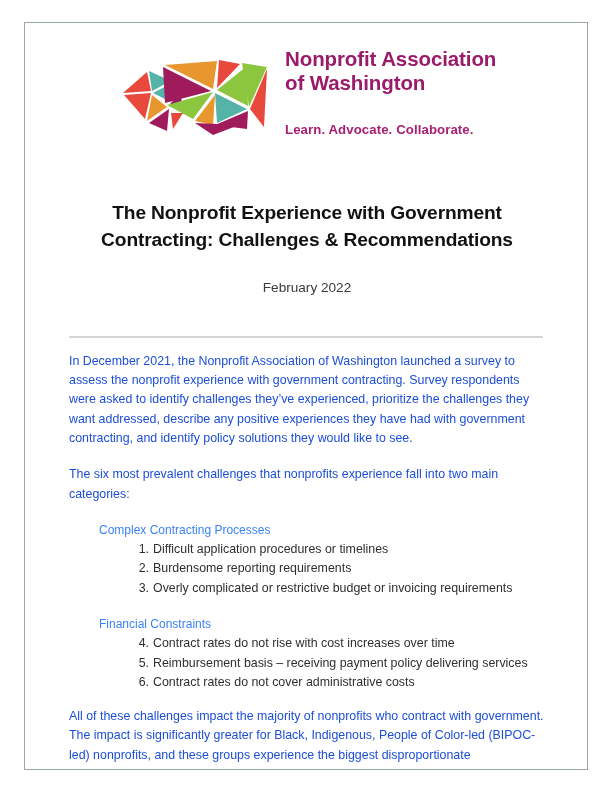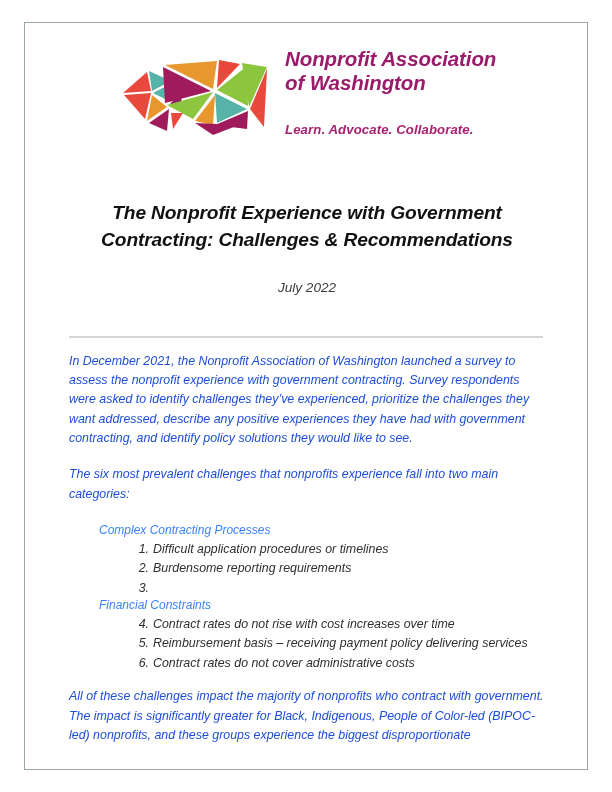--- a/index.html
+++ b/index.html
@@ -14,21 +14,20 @@
   body {
     font-family: "Liberation Sans", sans-serif;
     -webkit-font-smoothing: antialiased;
   }
 
   .page-canvas {
     position: relative;
     width: 612px;
     height: 660px;
     background: #ffffff;
-    font-style: italic;
   }
 
   
   .page-sheet {
     position: absolute;
     left: 24px;
     top: 22px;
     width: 564px;
     height: 748px;
     background: #ffffff;
@@ -188,41 +187,41 @@
           <div class="logo-title">Nonprofit Association</div>
           <div class="logo-title">of Washington</div>
           <div class="logo-tagline">Learn. Advocate. Collaborate.</div>
         </div>
       </div>
 
       <div class="doc-title">
         <div>The Nonprofit Experience with Government</div>
         <div>Contracting: Challenges &amp; Recommendations</div>
       </div>
-      <div class="doc-date">July 2022</div>
+      <div class="doc-date">February 2022</div>
 
       <div class="section-block">
         <div class="rule"></div>
         <div class="rule"></div>
 
         <p class="body-text">In December 2021, the Nonprofit Association of Washington launched a survey to assess the nonprofit experience with government contracting. Survey respondents were asked to identify challenges they’ve experienced, prioritize the challenges they want addressed, describe any positive experiences they have had with government contracting, and identify policy solutions they would like to see.</p>
 
         <p class="body-text tight">The six most prevalent challenges that nonprofits experience fall into two main categories:</p>
 
         <div class="group-block">
           <div class="group-label">Complex Contracting Processes</div>
           <ol class="challenge-list">
             <li>
               <span class="num">1.</span><span>Difficult application procedures or timelines</span>
             </li>
             <li>
               <span class="num">2.</span><span>Burdensome reporting requirements</span>
             </li>
             <li>
-              <span class="num">3.</span>
+              <span class="num">3.</span><span>Overly complicated or restrictive budget or invoicing requirements</span>
             </li>
           </ol>
         </div>
 
         <div class="group-block">
           <div class="group-label">Financial Constraints</div>
           <ol class="challenge-list">
             <li>
               <span class="num">4.</span><span>Contract rates do not rise with cost increases over time</span>
             </li>

